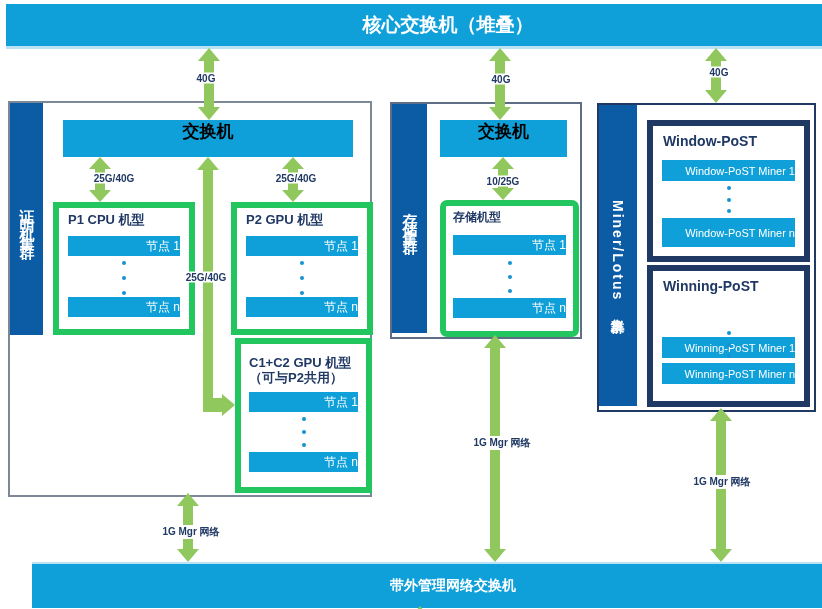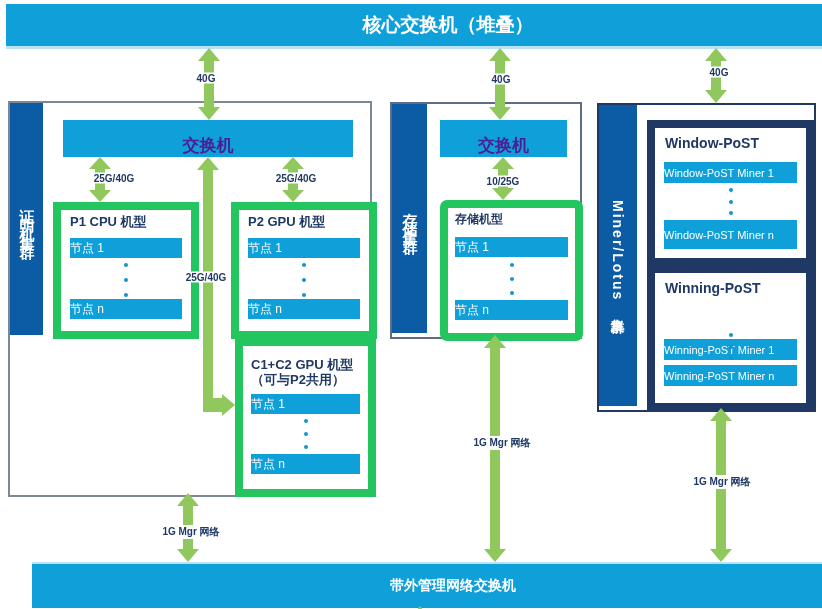--- a/index.html
+++ b/index.html
@@ -21,33 +21,33 @@
   .cluster.slategray{border:2px solid #5f6e84;}
   .cluster.navy{border:2px solid #1f3864;}
   .sidebar{
     position:absolute;background:var(--darkblue);color:#fff;z-index:2;
     display:flex;align-items:center;justify-content:center;
     writing-mode:vertical-rl;font-weight:bold;
   }
   .sidebar.upright{text-orientation:upright;letter-spacing:9px;font-size:15px;}
   .sidebar.mixed{text-orientation:mixed;font-size:14px;letter-spacing:2px;}
   .switchbar{
-    position:absolute;background:var(--blue);color:#4c1d95;z-index:2;
-    display:flex;align-items:flex-end;justify-content:center;
+    position:absolute;background:var(--blue);color:#000000;z-index:2;
+    display:flex;align-items:flex-start;justify-content:center;
     font-weight:bold;font-size:17px;
   }
-  .machine-box{position:absolute;background:#fff;border:8px solid #22c55e;z-index:2;}
+  .machine-box{position:absolute;background:#fff;border:6px solid #22c55e;z-index:2;}
   .machine-box.navy{border-color:#1f3864;}
   .box-title{
     position:absolute;left:9px;top:5px;color:#1f3864;font-weight:bold;
     font-size:13px;line-height:1.15;white-space:nowrap;
   }
   .node-bar{
     position:absolute;left:9px;right:9px;height:20px;background:var(--blue);
-    color:#fff;font-size:12px;display:flex;align-items:center;justify-content:flex-start;
+    color:#fff;font-size:12px;display:flex;align-items:center;justify-content:flex-end;
   }
   .miner-bar{font-size:11px;}
   .dots{
     position:absolute;left:0;right:0;display:flex;flex-direction:column;
     align-items:center;justify-content:space-between;
   }
   .dots i{width:4px;height:4px;border-radius:50%;background:#1593cf;}
   .arrow-svg{position:absolute;left:0;top:0;z-index:3;pointer-events:none;}
   .link-label{
     position:absolute;transform:translate(-50%,-50%);z-index:4;

